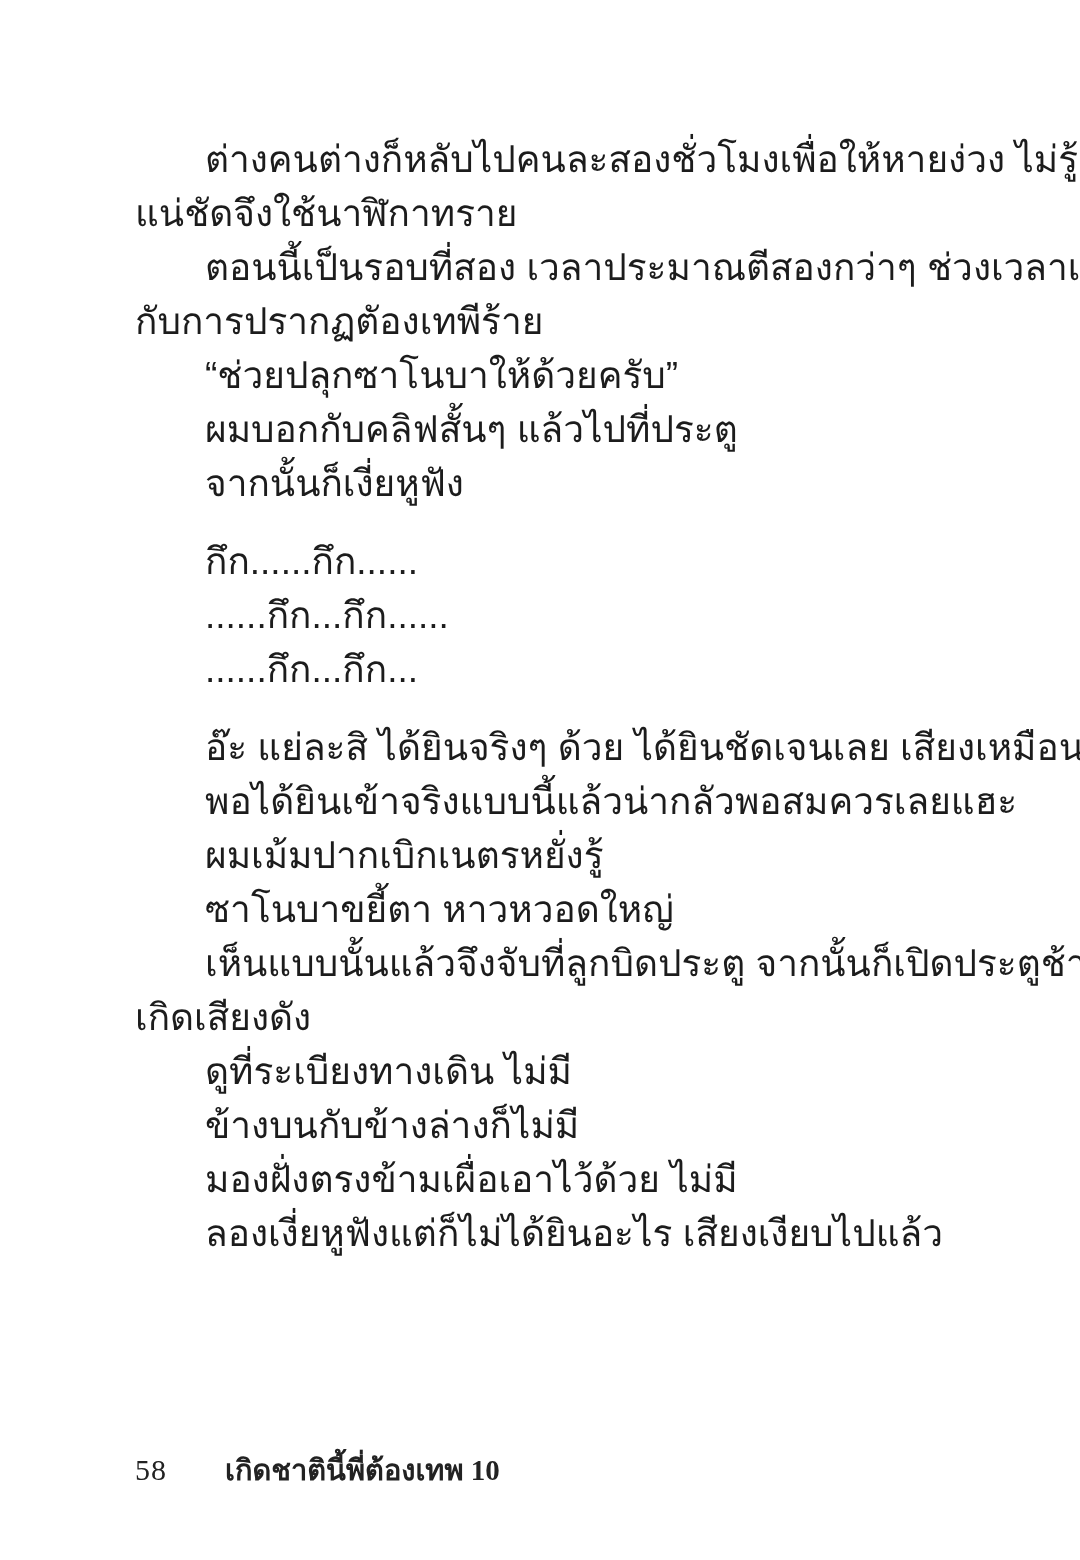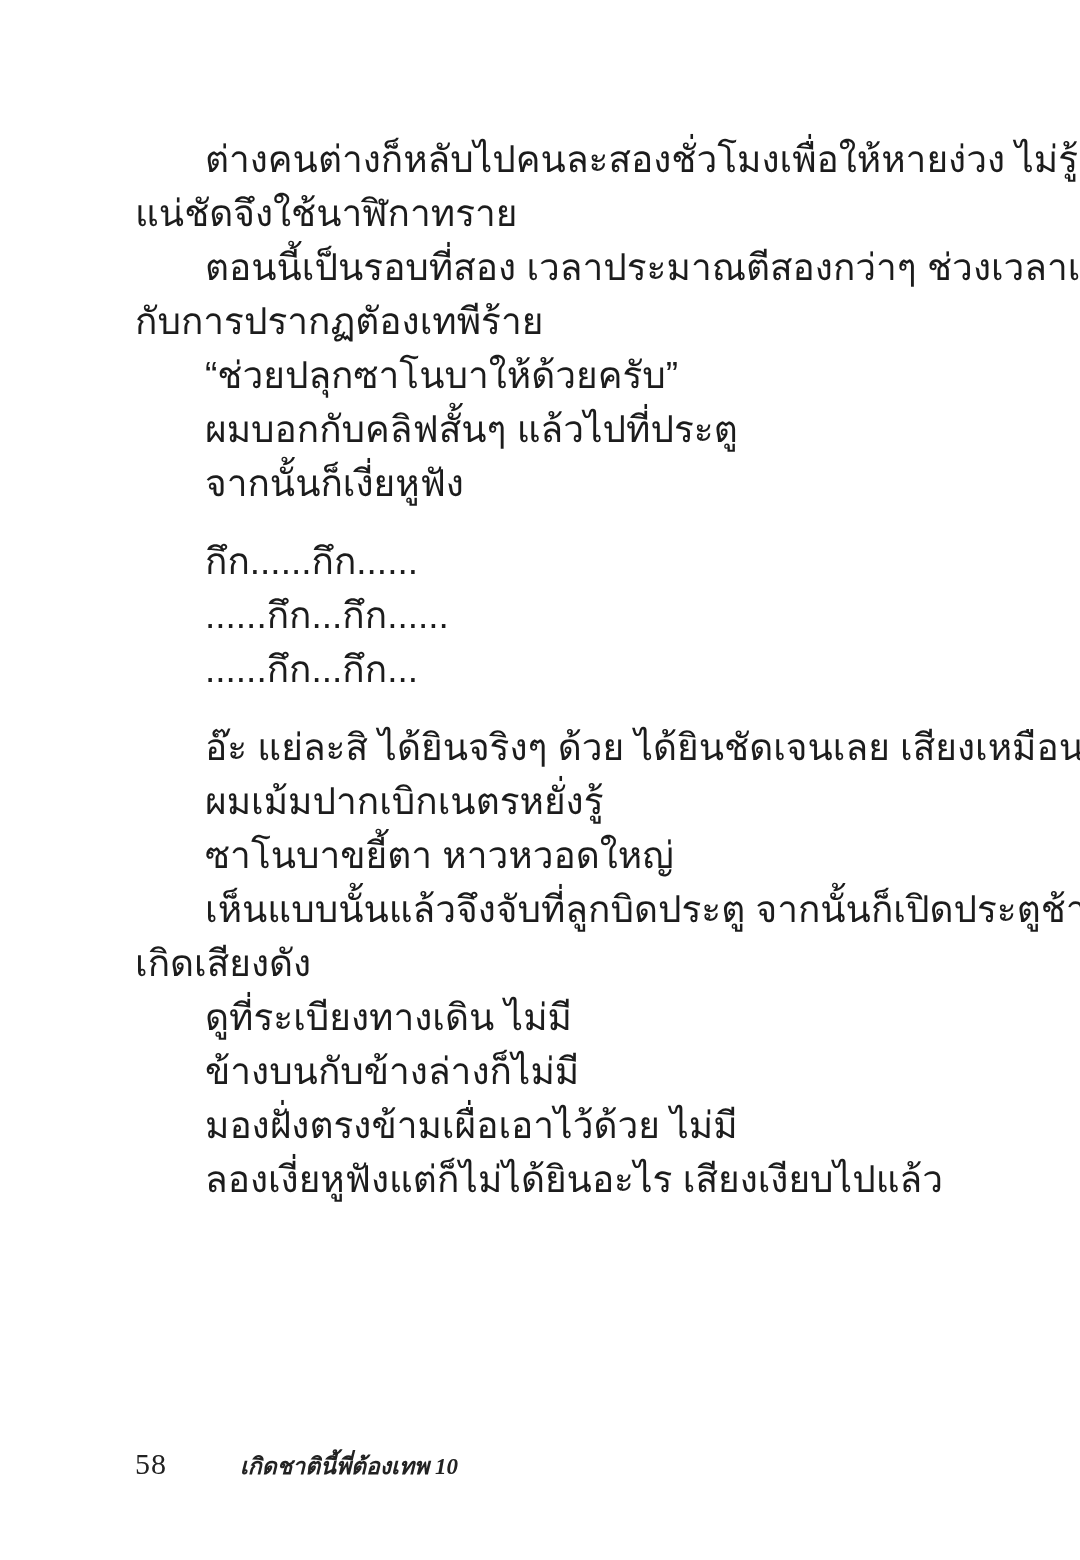--- a/index.html
+++ b/index.html
@@ -47,44 +47,44 @@
     align-items: baseline;
     color: #222222;
     font-family: "Liberation Serif", serif;
     gap: 20px;
   }
   .footer .page-number {
     font-size: 30px;
     letter-spacing: 1px;
   }
   .footer .book-title {
-    margin-left: 53px;
-    font-size: 23px;
+    margin-left: 38px;
+    font-size: 29px;
     font-weight: 700;
-    font-style: italic;
   }
 </style>
 </head>
 <body>
 
 <div class="page">
 
   <div class="text-block">
 
   <div class="line indent">ต่างคนต่างก็หลับไปคนละสองชั่วโมงเพื่อให้หายง่วง ไม่รู้เวลาที่</div>
       <div class="line">แน่ชัดจึงใช้นาฬิกาทราย</div>
       <div class="line indent">ตอนนี้เป็นรอบที่สอง เวลาประมาณตีสองกว่าๆ ช่วงเวลาเหมาะ</div>
       <div class="line">กับการปรากฏตัองเทพีร้าย</div>
       <div class="line indent">“ช่วยปลุกซาโนบาให้ด้วยครับ”</div>
       <div class="line indent">ผมบอกกับคลิฟสั้นๆ แล้วไปที่ประตู</div>
       <div class="line indent">จากนั้นก็เงี่ยหูฟัง</div>
       <div class="line indent gap">กึก......กึก......</div>
       <div class="line indent">......กึก...กึก......</div>
       <div class="line indent">......กึก...กึก...</div>
       <div class="line indent gap">อ๊ะ แย่ละสิ ได้ยินจริงๆ ด้วย ได้ยินชัดเจนเลย เสียงเหมือนเก้าอี้ลั่น</div>
+      <div class="line indent">พอได้ยินเข้าจริงแบบนี้แล้วน่ากลัวพอสมควรเลยแฮะ</div>
       <div class="line indent">ผมเม้มปากเบิกเนตรหยั่งรู้</div>
       <div class="line indent">ซาโนบาขยี้ตา หาวหวอดใหญ่</div>
       <div class="line indent">เห็นแบบนั้นแล้วจึงจับที่ลูกบิดประตู จากนั้นก็เปิดประตูช้าๆ ไม่ให้</div>
       <div class="line">เกิดเสียงดัง</div>
       <div class="line indent">ดูที่ระเบียงทางเดิน ไม่มี</div>
       <div class="line indent">ข้างบนกับข้างล่างก็ไม่มี</div>
       <div class="line indent">มองฝั่งตรงข้ามเผื่อเอาไว้ด้วย ไม่มี</div>
       <div class="line indent">ลองเงี่ยหูฟังแต่ก็ไม่ได้ยินอะไร เสียงเงียบไปแล้ว</div>
     </div>
 

